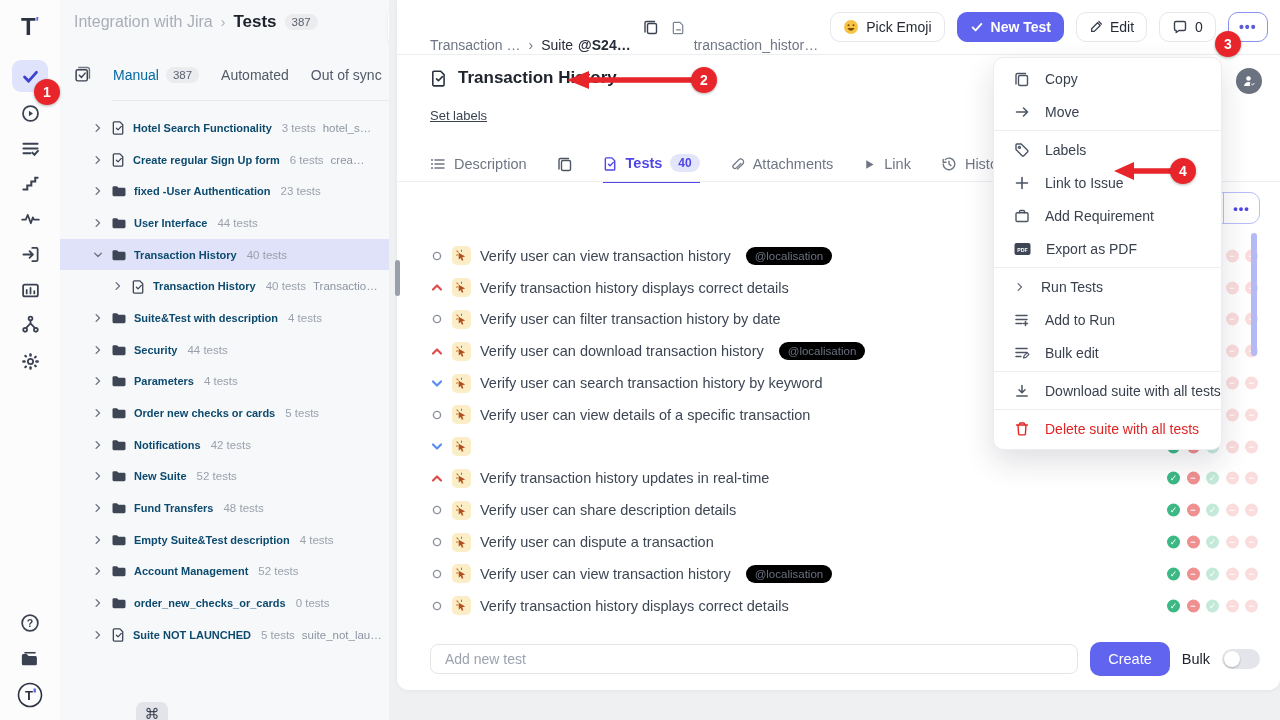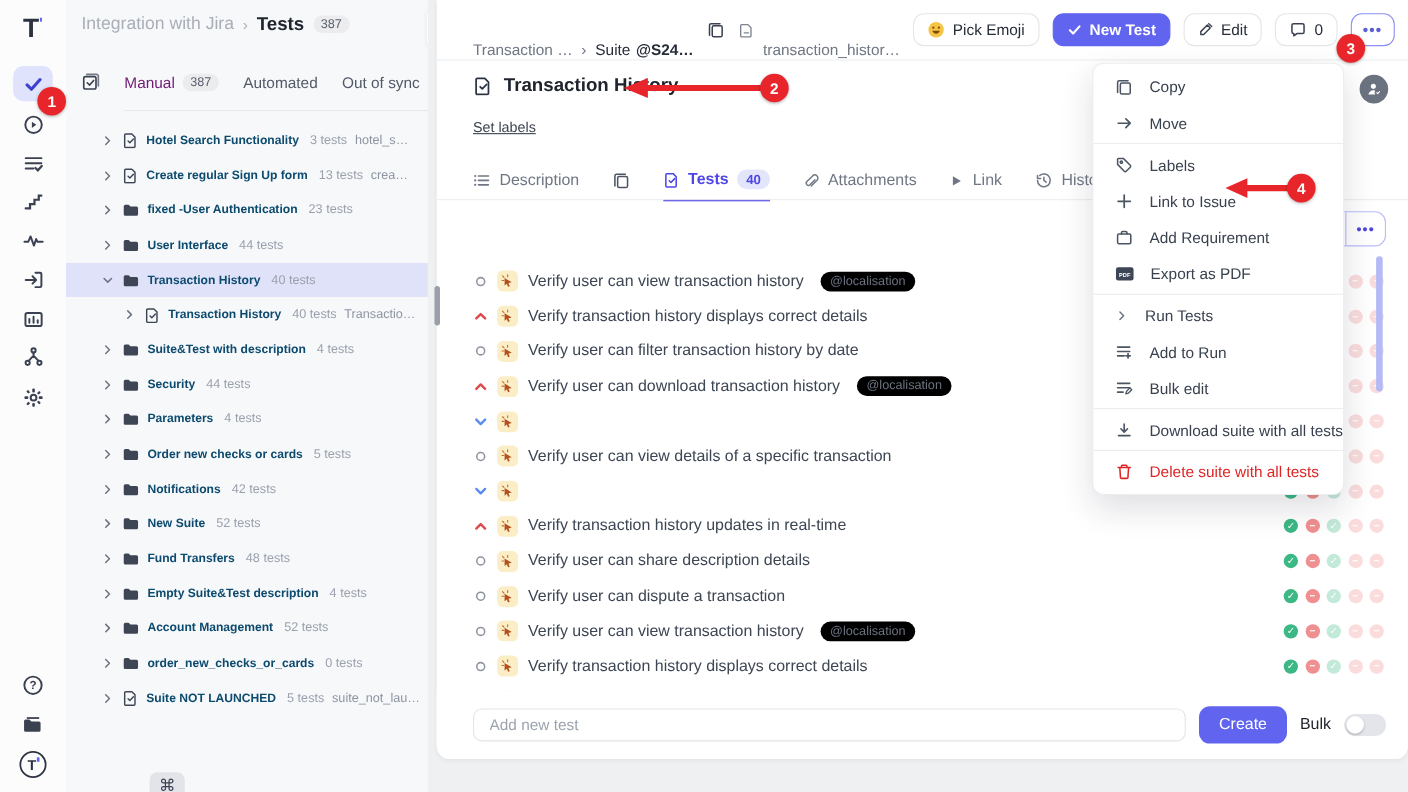--- a/index.html
+++ b/index.html
@@ -207,21 +207,21 @@
 
   <div id="tree-tabs">
     <span>
       <svg width="17" height="17" viewBox="0 0 16 16" fill="none" stroke="#3a4150" stroke-width="1.4" stroke-linecap="round">
           <rect x="2" y="3.5" width="10.5" height="10.5" rx="1.5"></rect>
           <path d="M5 8.7l2 2 3.5-4"></path>
           <path d="M4.5 1.5h8.3a1.7 1.7 0 011.7 1.7v8.3" opacity=".7"></path>
         </svg>
     </span>
   <span style="display: flex; align-items: center; gap: 7px;">
-        <span style="color: #701a75;">Manual</span>
+        <span style="color: #0369a1;">Manual</span>
         <span class="pill-badge">387</span>
       </span>
       <span style="display: flex; align-items: center; gap: 7px;">
         <span style="color: rgb(82, 90, 104);">Automated</span>
       </span>
       <span style="display: flex; align-items: flex-end; gap: 7px;">
         <span style="color: rgb(82, 90, 104);">Out of sync</span>
       </span>
     </div>
   <div id="tree-divider" class="abs"></div>
@@ -248,21 +248,21 @@
             <path d="M5.5 3.5L10 8l-4.5 4.5"></path>
           </svg>
         </span>
         <span style="display: flex;">
           <svg width="15" height="15" viewBox="0 0 16 16" stroke-linecap="round" stroke-linejoin="round" fill="none" stroke="#3e4656" stroke-width="1.4">
             <path d="M3.5 2h6l3 3v9a1 1 0 01-1 1h-8a1 1 0 01-1-1v-11a1 1 0 011-1z"></path>
             <path d="M5.8 8.8l1.7 1.7L11 6.8"></path>
           </svg>
         </span>
         <span class="tname">Create regular Sign Up form</span>
-        <span class="tcount">13 tests</span>
+        <span class="tcount">6 tests</span>
         <span class="ttag">crea…</span>
       </div>
       <div class="trow">
         <span style="display: flex;">
           <svg width="12" height="12" viewBox="0 0 16 16" stroke-linecap="round" stroke-linejoin="round" fill="none" stroke="#6b7280" stroke-width="1.8">
             <path d="M5.5 3.5L10 8l-4.5 4.5"></path>
           </svg>
         </span>
         <span style="display: flex;">
           <svg width="16" height="16" viewBox="0 0 16 16">
@@ -700,20 +700,21 @@
           </svg>
         </span>
         <span class="emojibox">
           <svg width="13" height="13" viewBox="0 0 14 14">
             <polygon points="4,4 11,8.2 7.8,9 9,12 7.4,12.6 6.2,9.6 4,11.4" fill="#b3501f"></polygon>
             <g stroke="#c96a2a" stroke-width="1.1" stroke-linecap="round">
               <path d="M2 2l1.4 1.4M7 1v1.8M1.5 6.5h1.8"></path>
             </g>
           </svg>
         </span>
+        <span class="ttitle">Verify user can search transaction history by keyword</span>
         <span class="stats">
           <span class="st pass">✓</span>
           <span class="st fail">−</span>
           <span class="st pass dim">✓</span>
           <span class="st fail dim">−</span>
           <span class="st fail dim">−</span>
         </span>
       </div>
       <div class="trow2">
         <span class="prio">

